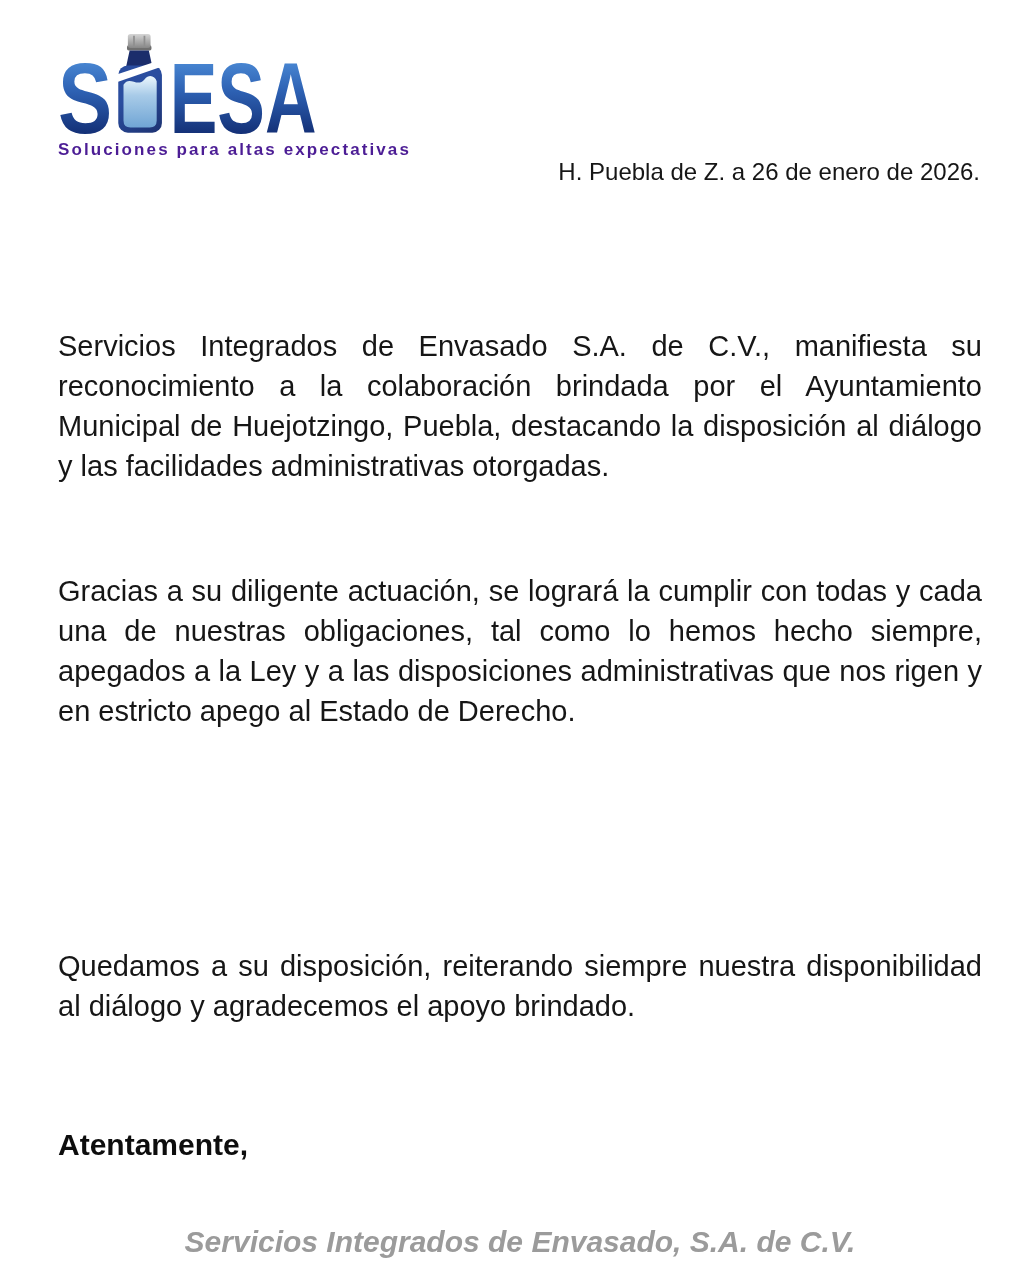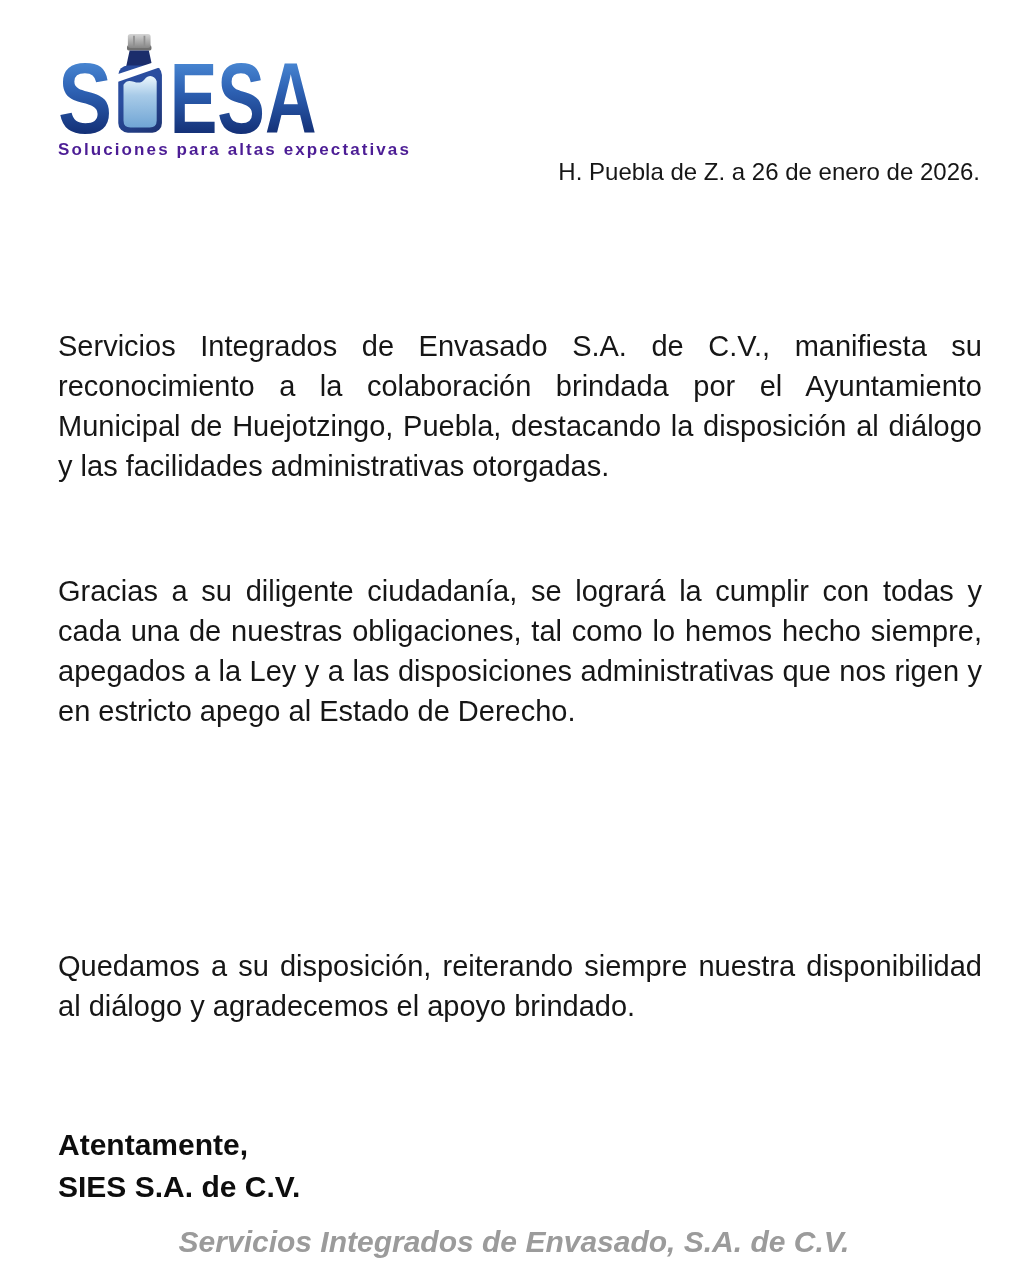--- a/index.html
+++ b/index.html
@@ -74,21 +74,21 @@
     top: 1124px;
     font-size: 30px;
     line-height: 42px;
     font-weight: bold;
     color: #0d0d0d;
   }
 
   
   .footer-line {
     position: absolute;
-    left: 52px;
+    left: 58px;
     top: 1222px;
     width: 924px;
     text-align: center;
     font-size: 30px;
     line-height: 40px;
     font-weight: bold;
     font-style: italic;
     color: #9b9b9b;
   }
 </style>
@@ -136,25 +136,24 @@
 
       <text x="128" y="113" font-family="Liberation Sans, sans-serif" font-weight="bold" font-size="115" textLength="168" lengthAdjust="spacingAndGlyphs" fill="url(#letterGrad)">ESA</text>
     </svg>
     <div class="logo-tagline">Soluciones para altas expectativas</div>
   </div>
 
   <div class="date-line">H. Puebla de Z. a 26 de enero de 2026.</div>
 
   <p class="para para-1">Servicios Integrados de Envasado S.A. de C.V., manifiesta su reconocimiento a la colaboración brindada por el Ayuntamiento Municipal de Huejotzingo, Puebla, destacando la disposición al diálogo y las facilidades administrativas otorgadas.</p>
 
-  <p class="para para-2">Gracias a su diligente ciudadanía, se logrará la cumplir con todas y cada una de nuestras obligaciones, tal como lo hemos hecho siempre, apegados a la Ley y a las disposiciones administrativas que nos rigen y en estricto apego al Estado de Derecho.</p>
+  <p class="para para-2">Gracias a su diligente actuación, se logrará la cumplir con todas y cada una de nuestras obligaciones, tal como lo hemos hecho siempre, apegados a la Ley y a las disposiciones administrativas que nos rigen y en estricto apego al Estado de Derecho.</p>
 
 
   <p class="para para-4">Quedamos a su disposición, reiterando siempre nuestra disponibilidad al diálogo y agradecemos el apoyo brindado.</p>
 
   <div class="signature-block">
     <div>Atentamente,</div>
-    <div>SIES S.A. de C.V.</div>
   </div>
 
   <div class="footer-line">Servicios Integrados de Envasado, S.A. de C.V.</div>
 
 </div>
 
 </body></html>

